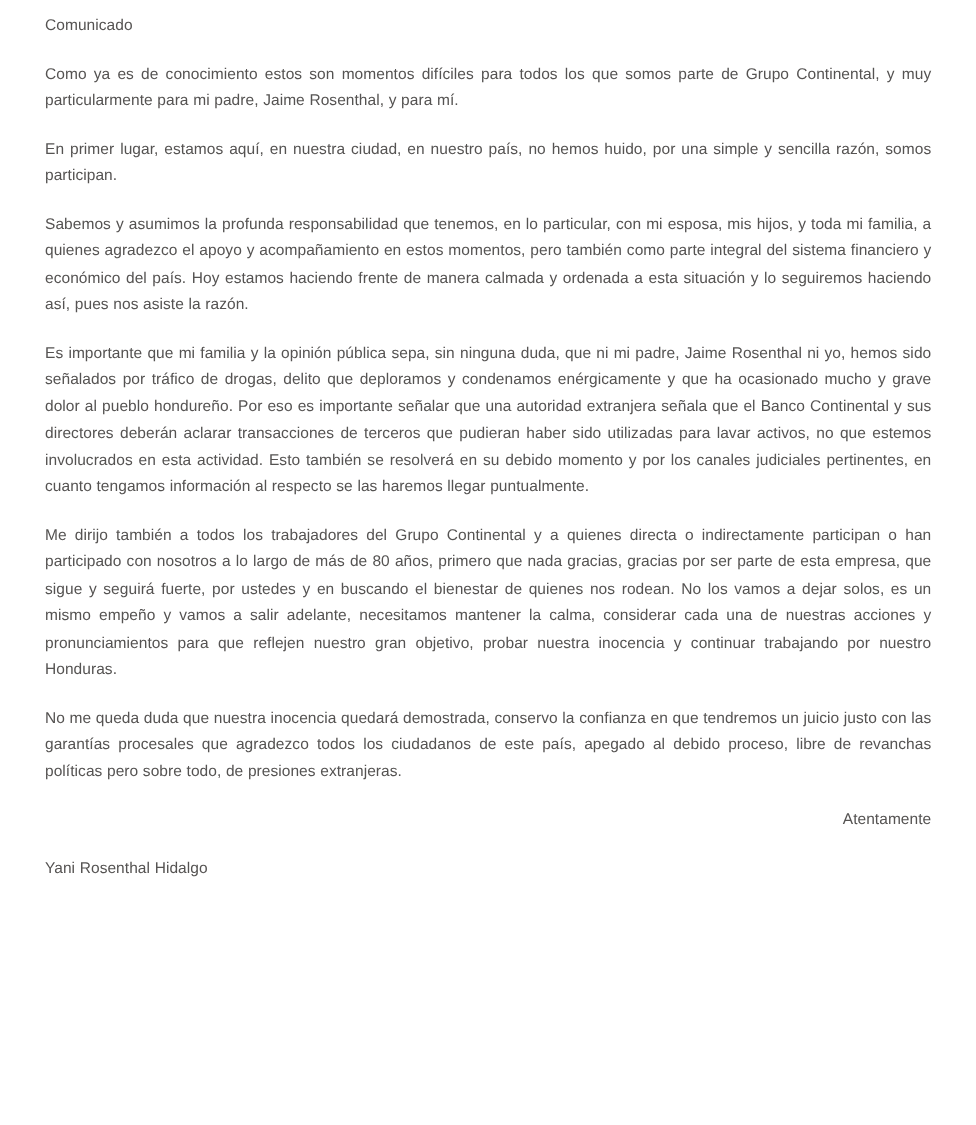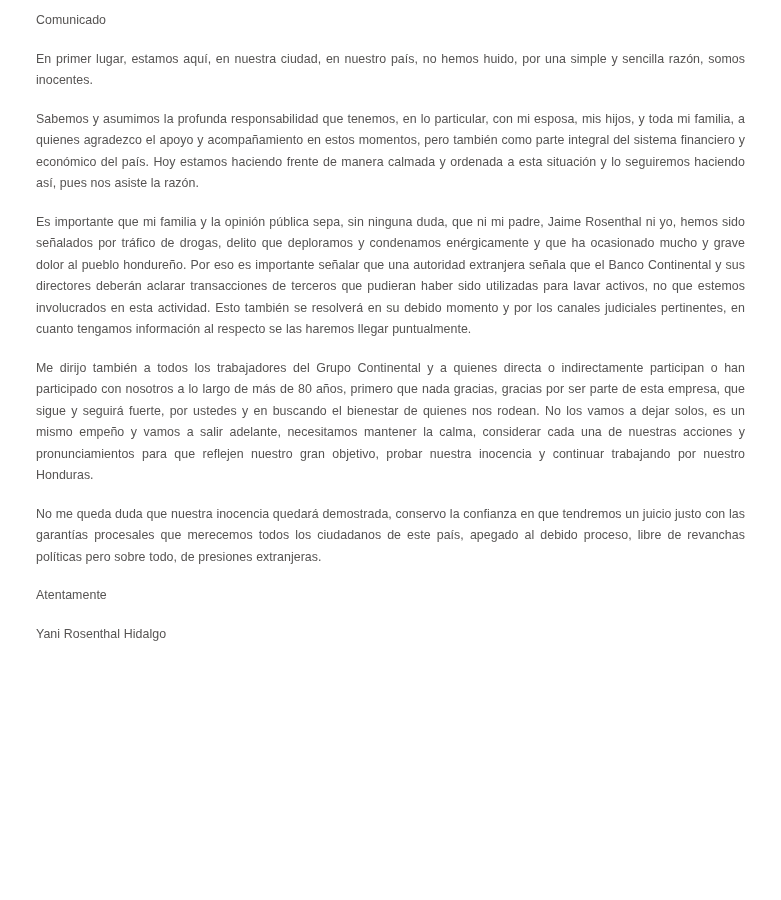--- a/index.html
+++ b/index.html
@@ -39,47 +39,48 @@
   .para.no-justify {
     text-align: left;
   }
   .para.heading-line {
     text-align: left;
   }
   .para.salutation {
     text-align: left;
   }
   .para.closing {
-    text-align: left;
+    text-align: right;
   }
   .para.signature {
     text-align: left;
     margin-bottom: 16px;
   }
 </style>
 </head>
 <body>
 
 <div class="page">
   <div class="doc-body">
 
     <p class="para heading-line">Comunicado</p>
 
 
+    <p class="para">Como ya es de conocimiento estos son momentos difíciles para todos los que somos parte de Grupo Continental, y muy particularmente para mi padre, Jaime Rosenthal, y para mí.</p>
 
 
-    <p class="para">En primer lugar, estamos aquí, en nuestra ciudad, en nuestro país, no hemos huido, por una simple y sencilla razón, somos inocentes.</p>
+    <p class="para">En primer lugar, estamos aquí, en nuestra ciudad, en nuestro país, no hemos huido, por una simple y sencilla razón, somos participan.</p>
 
     <p class="para">Sabemos y asumimos la profunda responsabilidad que tenemos, en lo particular, con mi esposa, mis hijos, y toda mi familia, a quienes agradezco el apoyo y acompañamiento en estos momentos, pero también como parte integral del sistema financiero y económico del país. Hoy estamos haciendo frente de manera calmada y ordenada a esta situación y lo seguiremos haciendo así, pues nos asiste la razón.</p>
 
     <p class="para">Es importante que mi familia y la opinión pública sepa, sin ninguna duda, que ni mi padre, Jaime Rosenthal ni yo, hemos sido señalados por tráfico de drogas, delito que deploramos y condenamos enérgicamente y que ha ocasionado mucho y grave dolor al pueblo hondureño. Por eso es importante señalar que una autoridad extranjera señala que el Banco Continental y sus directores deberán aclarar transacciones de terceros que pudieran haber sido utilizadas para lavar activos, no que estemos involucrados en esta actividad. Esto también se resolverá en su debido momento y por los canales judiciales pertinentes, en cuanto tengamos información al respecto se las haremos llegar puntualmente.</p>
 
     <p class="para">Me dirijo también a todos los trabajadores del Grupo Continental y a quienes directa o indirectamente participan o han participado con nosotros a lo largo de más de 80 años, primero que nada gracias, gracias por ser parte de esta empresa, que sigue y seguirá fuerte, por ustedes y en buscando el bienestar de quienes nos rodean. No los vamos a dejar solos, es un mismo empeño y vamos a salir adelante, necesitamos mantener la calma, considerar cada una de nuestras acciones y pronunciamientos para que reflejen nuestro gran objetivo, probar nuestra inocencia y continuar trabajando por nuestro Honduras.</p>
 
 
-    <p class="para">No me queda duda que nuestra inocencia quedará demostrada, conservo la confianza en que tendremos un juicio justo con las garantías procesales que merecemos todos los ciudadanos de este país, apegado al debido proceso, libre de revanchas políticas pero sobre todo, de presiones extranjeras.</p>
+    <p class="para">No me queda duda que nuestra inocencia quedará demostrada, conservo la confianza en que tendremos un juicio justo con las garantías procesales que agradezco todos los ciudadanos de este país, apegado al debido proceso, libre de revanchas políticas pero sobre todo, de presiones extranjeras.</p>
 
     <p class="para closing">Atentamente</p>
 
     <p class="para signature">Yani Rosenthal Hidalgo</p>
 
   </div>
 </div>
 
 </body></html>

